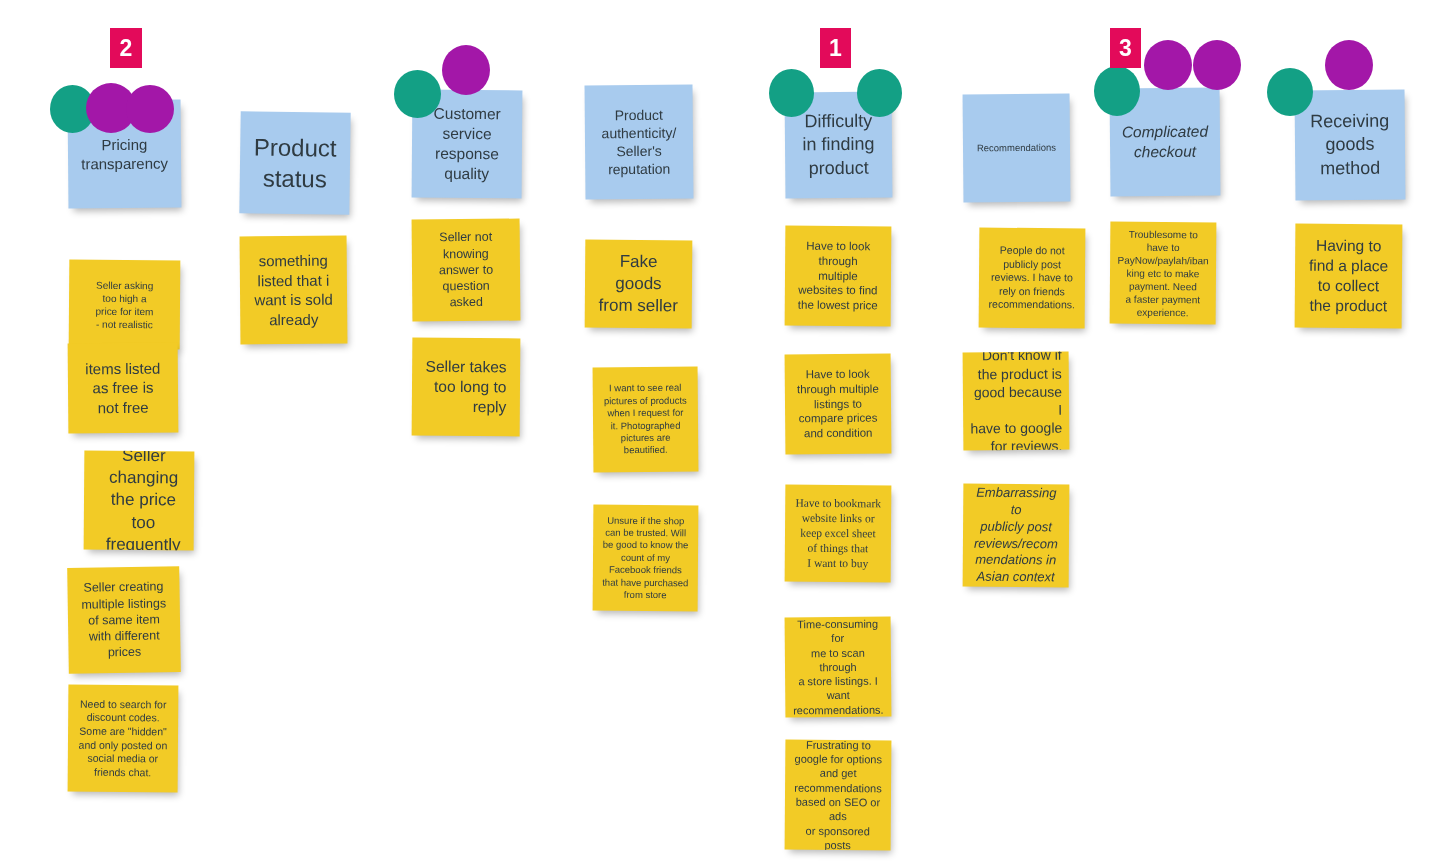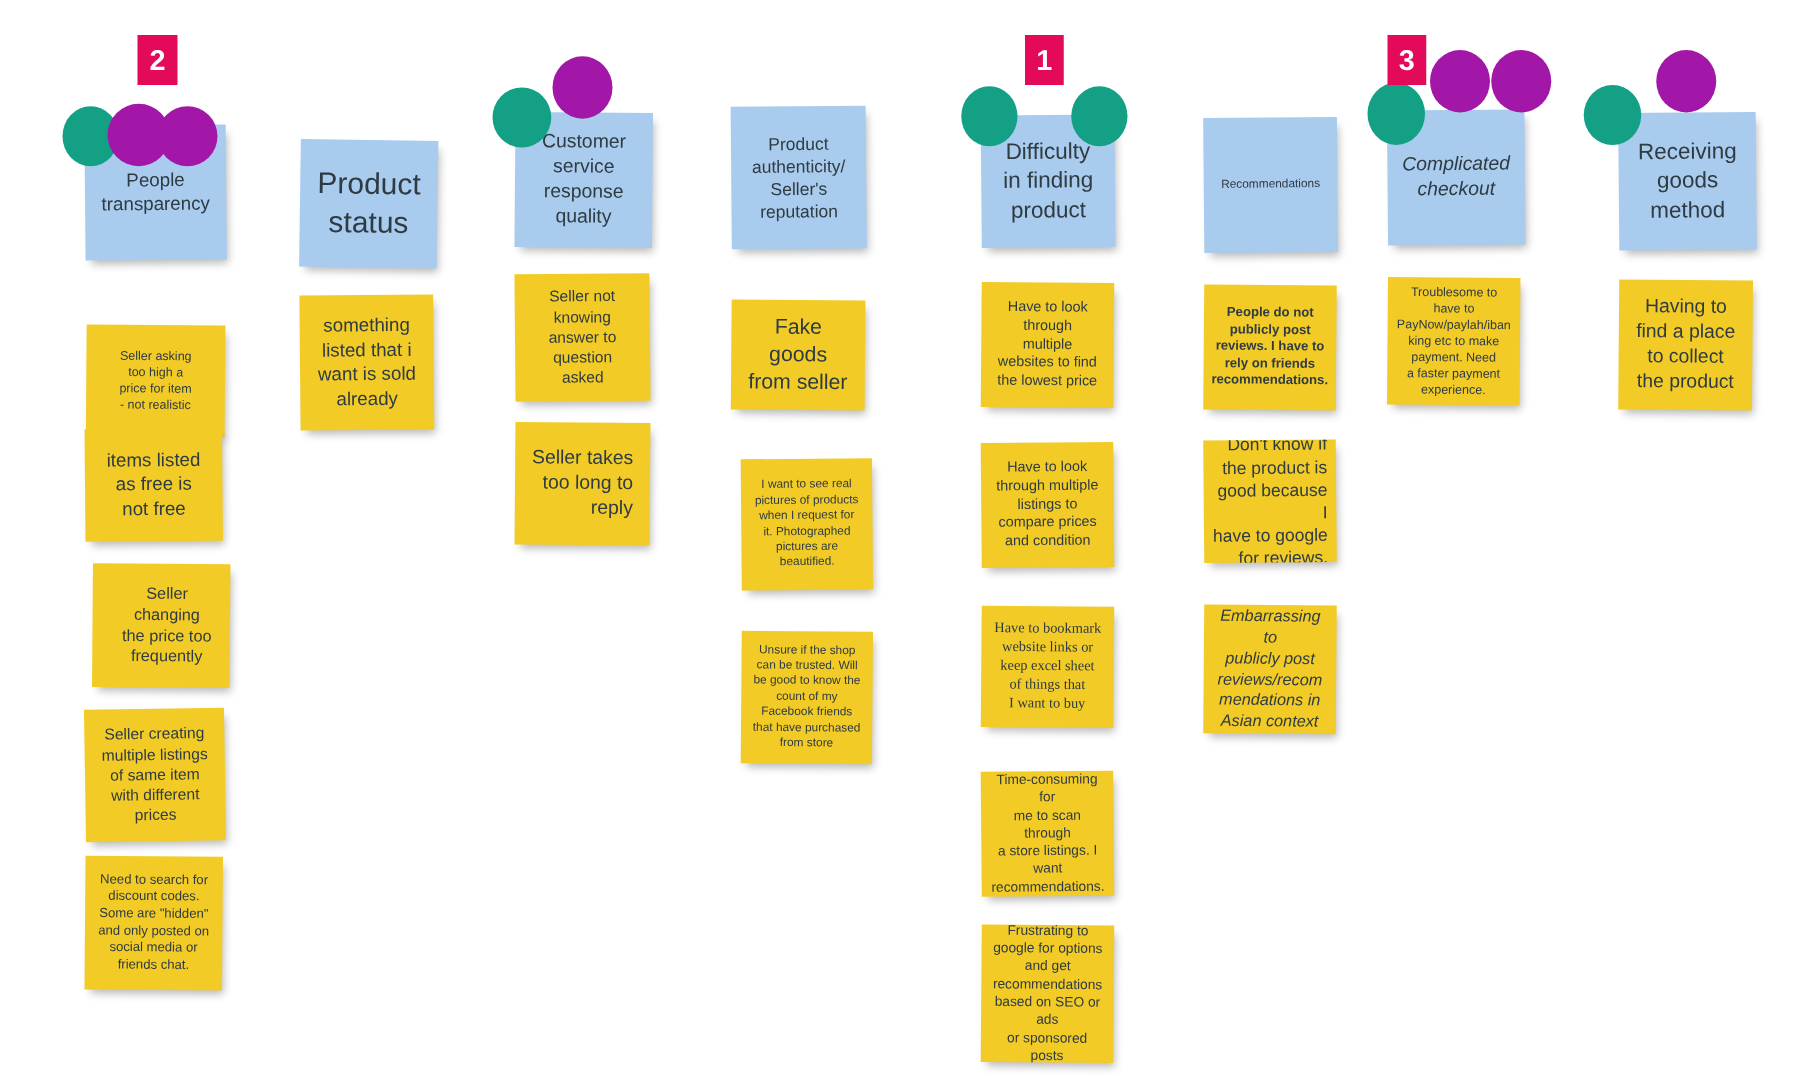--- a/index.html
+++ b/index.html
@@ -84,31 +84,31 @@
 
 <div id="board">
 
   <div class="column" style="left:68px;">
     <div class="badge" style="left:42px; top:28px; width:32px; height:40px; font-size:23px;">2</div>
 
     <div class="dot teal" style="left:-18px; top:85px; width:45px; height:48px;"></div>
     <div class="dot purple" style="left:18px;  top:83px; width:50px; height:50px;"></div>
     <div class="dot purple" style="left:58px;  top:85px; width:48px; height:48px;"></div>
 
-    <div class="note blue tilt-a" style="left:0px; top:100px; width:113px; height:108px; font-size:15px;">People
+    <div class="note blue tilt-a" style="left:0px; top:100px; width:113px; height:108px; font-size:15px;">Pricing
 transparency</div>
 
     <div class="note yellow tilt-b" style="left:1px; top:224px; width:111px; height:89px; font-size:10px;margin-top:36px;">Seller asking
 too high a
 price for item
 - not realistic</div>
     <div class="note yellow tilt-a" style="left:0px; top:343px; width:110px; height:90px; font-size:15px;">items listed
 as free is
 not free</div>
-    <div class="note yellow tilt-b" style="left:6px; top:451px; width:110px; height:99px; font-size:13px;padding-left:16px;">Seller
+    <div class="note yellow tilt-b" style="left:16px; top:451px; width:110px; height:99px; font-size:17px;padding-left:16px;">Seller
 changing
 the price too
 frequently</div>
     <div class="note yellow tilt-c" style="left:0px; top:567px; width:112px; height:106px; font-size:12.5px;">Seller creating
 multiple listings
 of same item
 with different
 prices</div>
     <div class="note yellow tilt-b" style="left:0px; top:685px; width:110px; height:107px; font-size:10.5px;">Need to search for
 discount codes.
@@ -205,21 +205,21 @@
 google for options
 and get
 recommendations
 based on SEO or ads
 or sponsored posts</div>
   </div>
 
   <div class="column" style="left:963px;">
     <div class="note blue tilt-a" style="left:0px; top:94px; width:107px; height:108px; font-size:9.5px;">Recommendations</div>
 
-    <div class="note yellow tilt-b" style="left:0px; top:228px; width:106px; height:100px; font-size:10.5px;font-weight:bold;">People do not
+    <div class="note yellow tilt-b" style="left:16px; top:228px; width:106px; height:100px; font-size:10.5px;">People do not
 publicly post
 reviews. I have to
 rely on friends
 recommendations.</div>
     <div class="note yellow tilt-a" style="left:0px; top:352px; width:106px; height:98px; font-size:14px;text-align:right;">Don't know if
 the product is
 good because I
 have to google
 for reviews.</div>
     <div class="note yellow tilt-b" style="left:0px; top:484px; width:106px; height:103px; font-size:13px;font-style:italic;">Embarrassing to

